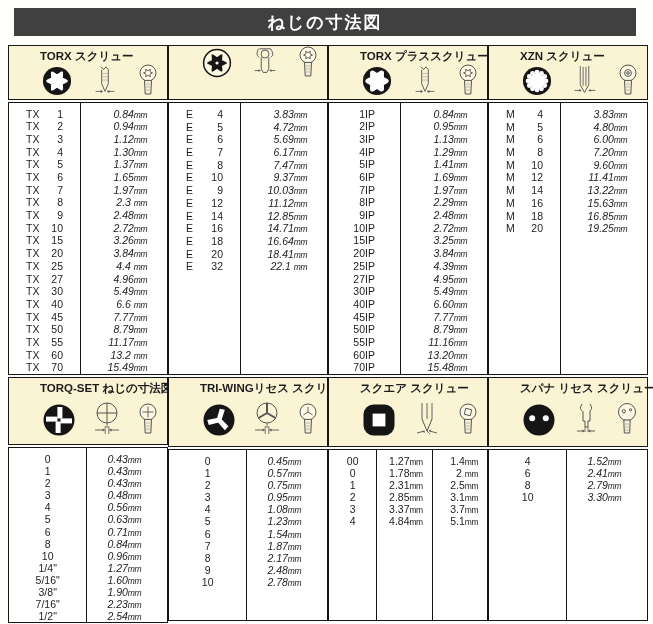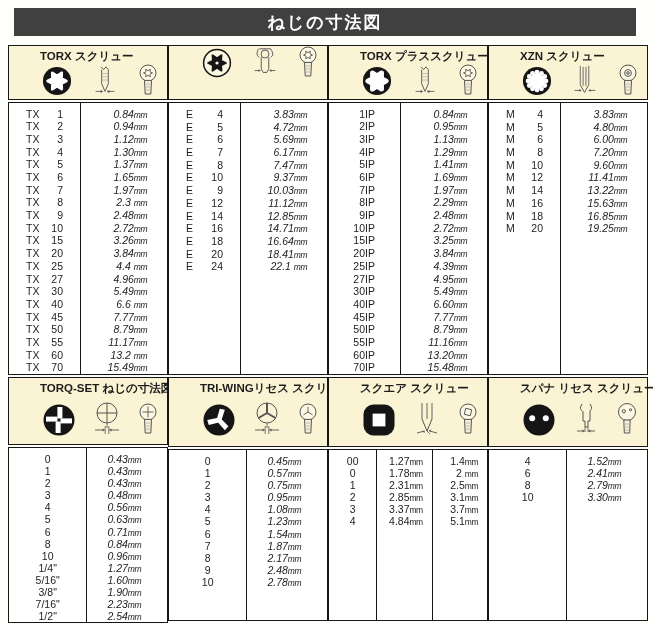--- a/index.html
+++ b/index.html
@@ -263,21 +263,21 @@
           <div class="cell">
             <span class="pfx">E</span>
             <span class="num">18</span>
           </div>
           <div class="cell">
             <span class="pfx">E</span>
             <span class="num">20</span>
           </div>
           <div class="cell">
             <span class="pfx">E</span>
-            <span class="num">24</span>
+            <span class="num">32</span>
           </div>
         </div>
         <div class="bcol vals">
           <div class="cell">3.83<span class="unit">mm</span></div>
           <div class="cell">4.72<span class="unit">mm</span></div>
           <div class="cell">5.69<span class="unit">mm</span></div>
           <div class="cell">6.17<span class="unit">mm</span></div>
           <div class="cell">7.47<span class="unit">mm</span></div>
           <div class="cell">9.37<span class="unit">mm</span></div>
           <div class="cell">10.03<span class="unit">mm</span></div>

